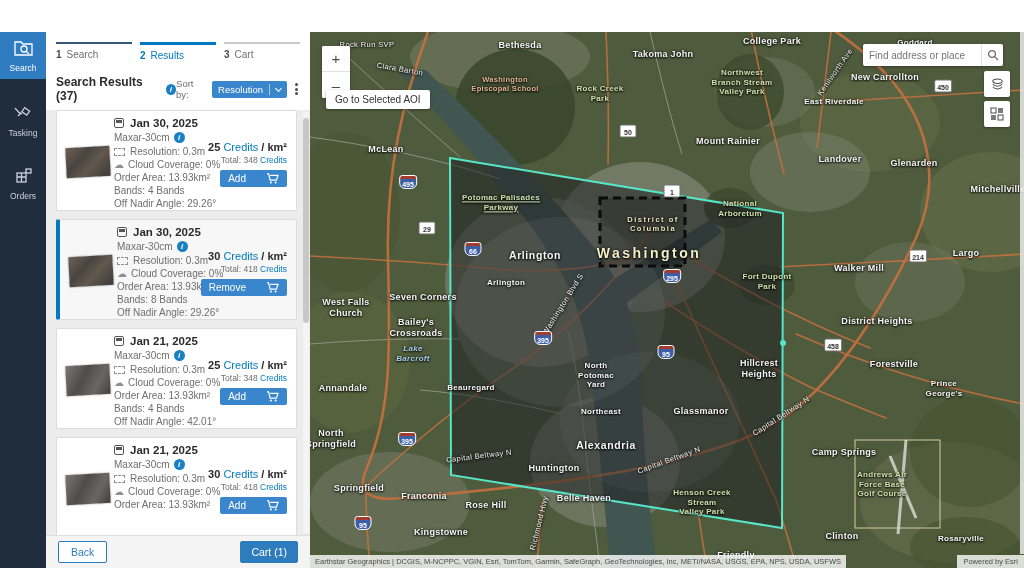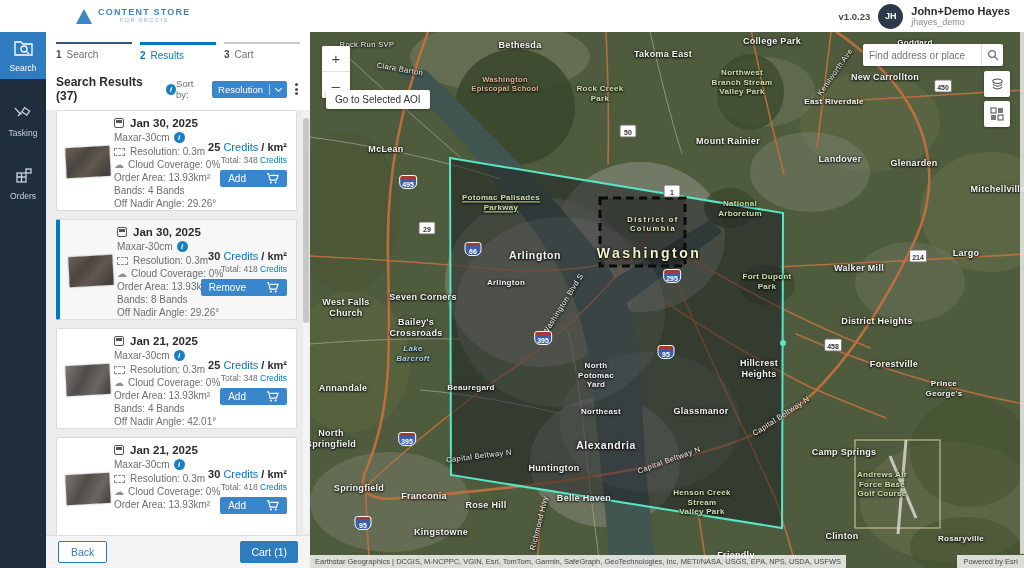--- a/index.html
+++ b/index.html
@@ -109,37 +109,20 @@
   .attrib{position:absolute;left:0;bottom:0;width:714px;height:13px;z-index:9;font-size:7.5px;color:#4a4a4a}
   .attrib .atext{position:absolute;left:0;bottom:0;background:rgba(255,255,255,.8);padding:1px 5px;height:13px;line-height:11px;white-space:nowrap}
   .attrib .apow{position:absolute;right:0;bottom:0;background:rgba(255,255,255,.8);padding:1px 6px;height:13px;line-height:11px}
   .edge-scroll{position:absolute;right:0;top:0;width:4px;height:522px;background:rgba(235,235,235,.85);z-index:11}
 </style>
 </head>
 <body>
 
 <div class="app">
 
-  <header class="hdr">
-    <div class="logo">
-      <div class="logo-tri"></div>
-      <div class="logo-txt">
-        <div class="logo-t1">CONTENT STORE</div>
-        <div class="logo-t2">FOR ARCGIS</div>
-      </div>
-    </div>
-    <div class="hdr-right">
-      <span class="version">v1.0.23</span>
-      <div class="avatar">JH</div>
-      <div>
-        <div class="uname">John+Demo Hayes</div>
-        <div class="ulogin">jhayes_demo</div>
-      </div>
-    </div>
-  </header>
 
   <nav class="nav">
     <div class="nav-item active">
       <span>
         <svg width="19" height="17" viewBox="0 0 19 17" fill="none" stroke-width="1.3">
             <path d="M1 3h6l2 2h9v11H1z"></path>
             <circle cx="10" cy="10" r="3"></circle>
             <path d="M12.2 12.2 15 15"></path>
           </svg>
       </span>
@@ -373,21 +356,21 @@
       <polygon points="140,126 473,181 472,496 141,443" fill="rgba(28,30,34,.52)"></polygon>
       <ellipse cx="250" cy="280" rx="105" ry="95" fill="#a8a8ac" opacity=".10"></ellipse>
       <ellipse cx="340" cy="390" rx="90" ry="70" fill="#9a9aa0" opacity=".08"></ellipse>
       <polygon points="140,126 473,181 472,496 141,443" fill="none" stroke="#56e6c8" stroke-width="2"></polygon>
       <circle cx="473" cy="311" r="3" fill="#56e6c8"></circle>
       <rect x="290" y="166" width="85" height="68" fill="rgba(0,0,0,.18)" stroke="#0b0b0b" stroke-width="3" stroke-dasharray="8 5"></rect>
     </svg>
 
     <div class="map-labels" id="map-labels">
         <span class="mlabel town" style="left: 210px; top: 13px;">Bethesda</span>
-        <span class="mlabel town" style="left: 353px; top: 22px;">Takoma East</span>
+        <span class="mlabel town" style="left: 353px; top: 22px;">Takoma John</span>
         <span class="mlabel town" style="left: 462px; top: 9px;">College Park</span>
         <span class="mlabel small" style="left: 605px; top: 11px;">Goddard</span>
         <span class="mlabel town" style="left: 575px; top: 45px;">New Carrollton</span>
         <span class="mlabel small" style="left: 524px; top: 70px;">East Riverdale</span>
         <span class="mlabel poi" style="left: 195px; top: 52px;">Washington
 Episcopal School</span>
         <span class="mlabel park" style="left: 290px; top: 62px;">Rock Creek
 Park</span>
         <span class="mlabel park" style="left: 432px; top: 50px;">Northwest
 Branch Stream

